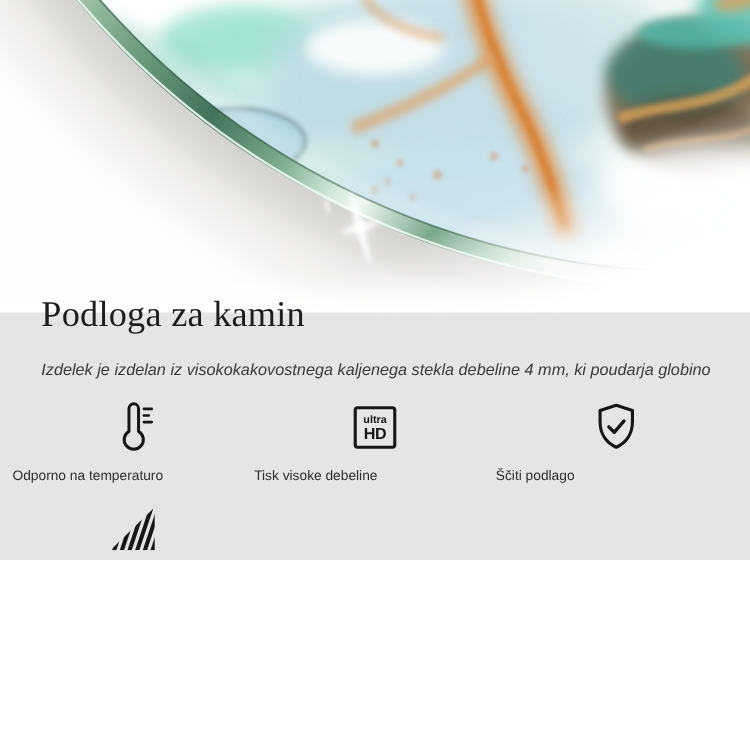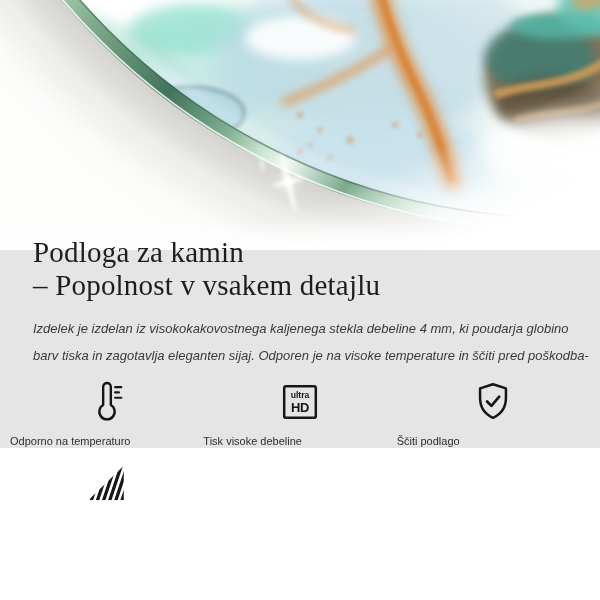--- a/index.html
+++ b/index.html
@@ -158,25 +158,24 @@
           <circle cx="262" cy="165" r="2" fill="#ffffff" filter="url(#b2)"></circle>
         </g>
       </g>
 
       <rect x="0" y="0" width="600" height="250" fill="url(#fadeDiag)"></rect>
       <rect x="0" y="210" width="600" height="40" fill="url(#fadeBottom)"></rect>
     </svg>
   </div>
 
   <div class="content">
-    <h1><span>Podloga za kamin</span><br><span>– Popolnost v vsakem detajlu</span></h1>
+    <h1><span>Podloga za kamin</span><br></h1>
 
     <p class="intro">
       <span class="ln">Izdelek je izdelan iz visokokakovostnega kaljenega stekla debeline 4 mm, ki poudarja globino</span>
-      <span class="ln">barv tiska in zagotavlja eleganten sijaj. Odporen je na visoke temperature in ščiti pred poškodba-</span>
     </p>
 
     <div class="features">
 
       <div class="feature">
         <div class="icon-wrap">
           <svg class="fi" width="46" height="46" viewBox="0 0 48 48" stroke-linecap="round" stroke-linejoin="round">
             <path d="M20 27.2 V8.2 a4 4 0 0 1 8 0 V27.2 a8 8 0 1 1 -8 0 Z"></path>
             <path d="M32.5 8.5 H39 M32.5 14 H36.5 M32.5 19.5 H39" stroke-width="2.2"></path>
           </svg>

